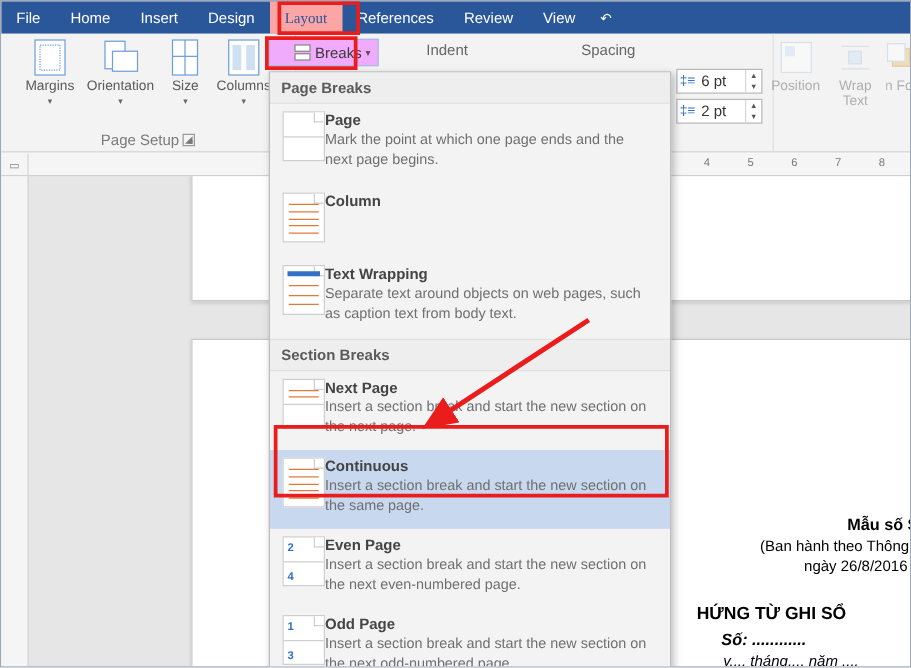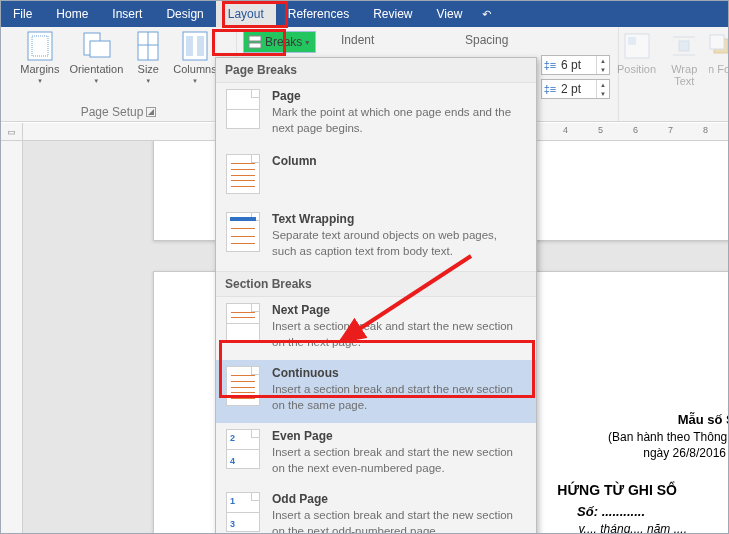--- a/index.html
+++ b/index.html
@@ -1,49 +1,49 @@
 <!DOCTYPE html>
 <html><head>
 <meta charset="utf-8">
 <style>
   *{box-sizing:border-box;margin:0;padding:0;font-family:"Segoe UI",Tahoma,sans-serif;font-size:12px;-webkit-font-smoothing:antialiased;}
   body{width:729px;height:534px;overflow:hidden;background:#fff;position:relative;border:1px solid #9fa9b5;}
   
   .tabbar{background:#2a579a;height:26px;display:flex;align-items:stretch;color:#fff;}
   .tab{padding:0 12px;display:flex;align-items:center;cursor:pointer;font-size:12px;}
-  .tab.active{background:#e5e5e5;color:#2a579a;}
+  .tab.active{background:#fca5a5;color:#2a579a;font-family:Liberation Serif, serif;}
   .red-box{position:absolute;border:3px solid #ea1c1c;pointer-events:none;z-index:60;}
   
   .ribbon{background:#f3f3f3;height:95px;border-bottom:1px solid #d4d4d4;display:flex;position:relative;}
   .ribgroup{display:flex;flex-direction:column;justify-content:space-between;align-items:center;border-right:1px solid #e1e1e1;padding:2px 6px 0 6px;height:100%;}
   .rib-items{display:flex;gap:4px;}
   .rib-btn{display:flex;flex-direction:column;align-items:center;gap:2px;padding:2px 3px;color:#444;}
   .rib-btn.disabled{opacity:.45;}
   .rib-ico{width:30px;height:30px;display:flex;align-items:center;justify-content:center;}
   .rib-cap{font-size:11px;color:#5a5a5a;text-align:center;line-height:1.1;}
   .grp-label{font-size:11px;color:#7a7a7a;padding-bottom:2px;display:flex;align-items:center;gap:3px;}
   .dlg-launch{width:10px;height:10px;border:1px solid #9b9b9b;display:inline-block;position:relative;}
   .dlg-launch::after{content:"";position:absolute;right:1px;bottom:1px;border-left:3px solid transparent;border-top:3px solid transparent;border-right:3px solid #7a7a7a;border-bottom:3px solid #7a7a7a;width:0;height:0;}
   
-  .breaks-btn{position:absolute;left:214px;top:4px;height:22px;background:#22c55e;border:1px solid #a5bde0;display:flex;align-items:center;padding:0 6px 0 4px;gap:3px;color:#3a3a3a;font-size:12px;z-index:4;margin-left:28px;}
+  .breaks-btn{position:absolute;left:214px;top:4px;height:22px;background:#f0abfc;border:1px solid #a5bde0;display:flex;align-items:center;padding:0 6px 0 19px;gap:3px;color:#3a3a3a;font-size:12px;z-index:4;}
   .breaks-btn .chev{font-size:8px;color:#555;}
   
   .ind-hdr{position:absolute;top:6px;font-size:12px;color:#666;}
   
   .spinstack{position:absolute;display:flex;flex-direction:column;gap:4px;}
   .spinner{display:flex;align-items:center;background:#fff;border:1px solid #b8b8b8;height:20px;}
   .spinner .ico{width:16px;display:flex;justify-content:center;color:#3272c5;font-size:11px;}
   .spinner .val{width:38px;padding-left:3px;color:#333;font-size:12px;}
   .spinner .arrows{width:13px;display:flex;flex-direction:column;border-left:1px solid #d8d8d8;}
   .spinner .arr{height:9px;display:flex;align-items:center;justify-content:center;font-size:6px;color:#555;}
   
   .dd{position:absolute;left:214px;top:56px;width:322px;background:#f3f3f3;border:1px solid #bdbdbd;box-shadow:2px 2px 6px rgba(0,0,0,.25);z-index:50;}
   .dd-section-hdr{background:#eeeeee;color:#5a5a5a;font-weight:600;font-size:12px;padding:5px 9px;border-top:1px solid #e1e1e1;border-bottom:1px solid #e1e1e1;}
   .dd-section-hdr:first-child{border-top:none;}
-  .dd-item{display:flex;gap:12px;padding:6px 16px 12px 10px;}
+  .dd-item{display:flex;padding:6px 16px 12px 10px;}
   .dd-item.compact{padding-bottom:10px;}
   .dd-item.hover{background:#c8d8ef;}
   .dd-ico{width:34px;height:40px;flex:0 0 34px;background:#fff;border:1px solid #cfcfcf;position:relative;}
   .dd-ico .fold{position:absolute;right:0;top:0;width:8px;height:8px;background:#fff;border-left:1px solid #cfcfcf;border-bottom:1px solid #cfcfcf;}
   .dd-ico .lines{position:absolute;left:4px;right:4px;top:6px;bottom:4px;display:flex;flex-direction:column;justify-content:space-around;}
   .dd-ico .lines i{height:1px;background:#e07a3a;display:block;}
   .dd-ico .bluetop{position:absolute;left:3px;right:3px;top:4px;height:4px;background:#3272c5;}
   .dd-ico.split::after{content:"";position:absolute;left:0;right:0;top:50%;border-top:1px solid #cfcfcf;}
   .dd-txt{flex:1;min-width:0;}
   .dd-title{font-weight:600;color:#444;font-size:12px;margin-bottom:2px;}

